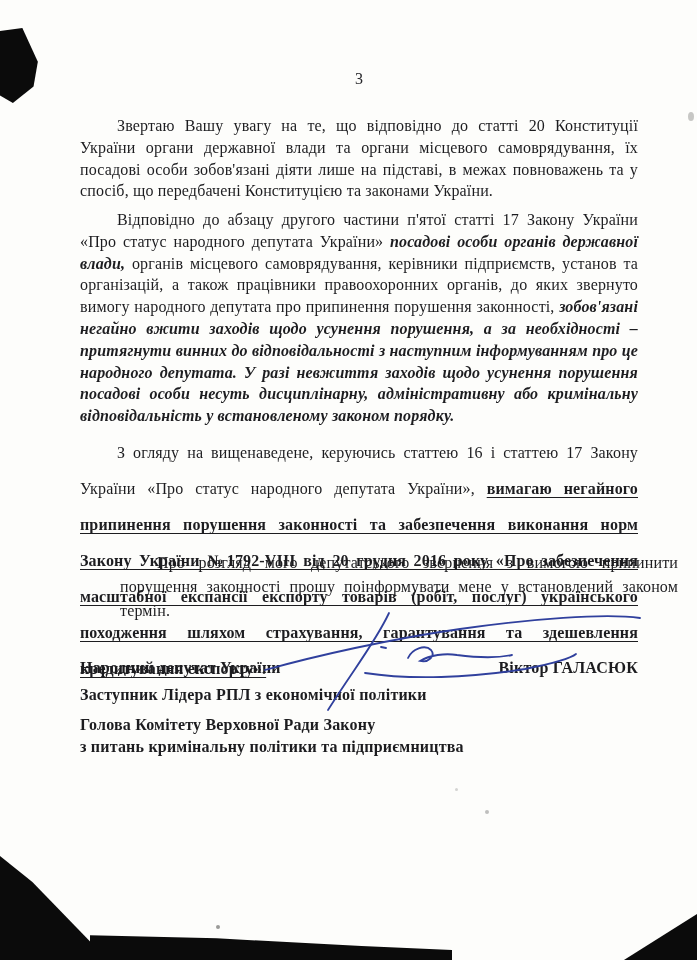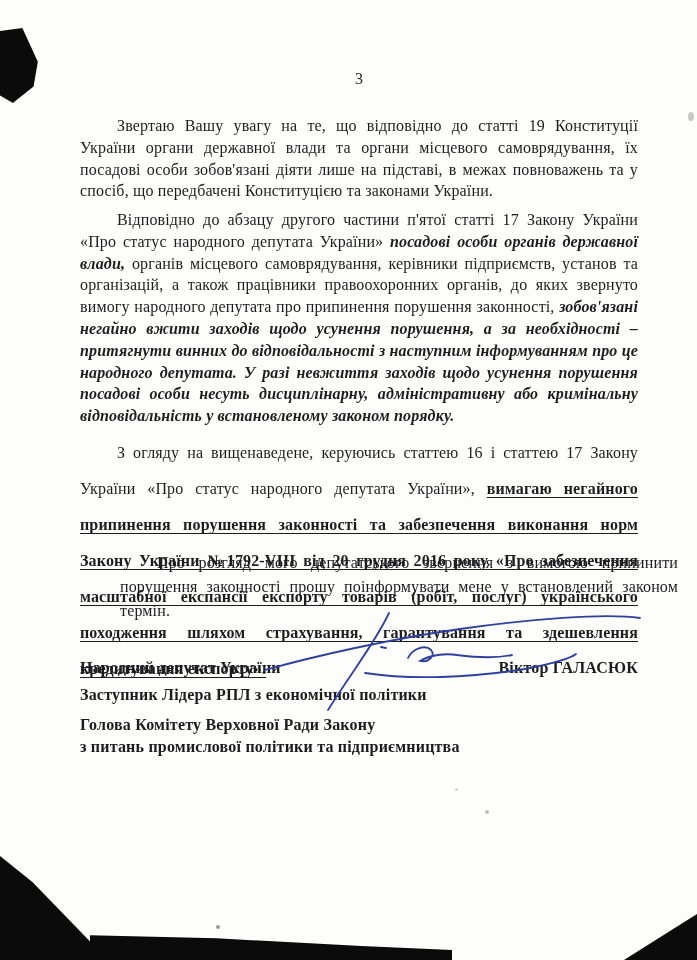--- a/index.html
+++ b/index.html
@@ -47,39 +47,39 @@
   #speck-3{left:216px;top:925px;width:4px;height:4px;background:#9a9a98;}
   #speck-4{left:455px;top:788px;width:3px;height:3px;background:#d4d4d2;}
 </style>
 </head>
 <body>
 
 <div class="page">
 
   <div class="page-number">3</div>
 
-  <p class="para" style="top:99px"><span class="run">Звертаю Вашу увагу на те, що відповідно до статті 19 Конституції України органи державної влади та органи місцевого самоврядування, їх посадові особи зобов'язані діяти лише на підставі, в межах повноважень та у спосіб, що передбачені Конституцією та законами України.</span></p>
+  <p class="para" style="top:99px"><span class="run">Звертаю Вашу увагу на те, що відповідно до статті 20 Конституції України органи державної влади та органи місцевого самоврядування, їх посадові особи зобов'язані діяти лише на підставі, в межах повноважень та у спосіб, що передбачені Конституцією та законами України.</span></p>
 
   <p class="para" style="top:193px"><span class="run">Відповідно до абзацу другого частини п'ятої статті 17 Закону України «Про статус народного депутата України» </span><span class="bi">посадові особи органів державної влади,</span><span class="run"> органів місцевого самоврядування, керівники підприємств, установ та організацій, а також працівники правоохоронних органів, до яких звернуто вимогу народного депутата про припинення порушення законності, </span><span class="bi">зобов'язані негайно вжити заходів щодо усунення порушення, а за необхідності – притягнути винних до відповідальності з наступним інформуванням про це народного депутата. У разі невжиття заходів щодо усунення порушення посадові особи несуть дисциплінарну, адміністративну або кримінальну відповідальність у встановленому законом порядку.</span></p>
 
   <p class="para wide-lead" style="top:403px"><span class="run">З огляду на вищенаведене, керуючись статтею 16 і статтею 17 Закону України «Про статус народного депутата України», </span><span class="bu">вимагаю негайного припинення порушення законності та забезпечення виконання норм Закону України №1792-VIII від 20 грудня 2016 року «Про забезпечення масштабної експансії експорту товарів (робіт, послуг) українського походження шляхом страхування, гарантування та здешевлення кредитування експорту».</span></p>
 
   <p class="para mid-lead" style="top:535px"><span class="run">Про розгляд мого депутатського звернення з вимогою припинити порушення законності прошу поінформувати мене у встановлений законом термін.</span></p>
 
 
   <div class="sig-line sig-row" style="top:659px">
     <span>Народний депутат України</span>
     <span>Віктор ГАЛАСЮК</span>
   </div>
 
   <div class="sig-line" style="top:686px">Заступник Лідера РПЛ з економічної політики</div>
 
   <div class="sig-line tight" style="top:714px">
     <div>Голова Комітету Верховної Ради Закону</div>
-    <div>з питань промислової політики та підприємництва</div>
+    <div>з питань кримінальну політики та підприємництва</div>
   </div>
 
   <svg class="signature-svg" width="410" height="140" viewBox="0 0 410 140" aria-hidden="true">
     <g fill="none" stroke="#30409d" stroke-width="1.8" stroke-linecap="round">
       <path d="M25,85 C75,71 150,54 220,44 C290,34 365,28 400,33"></path>
       <path d="M149,28 C135,58 113,85 88,125"></path>
       <path d="M141,62 l5,1"></path>
       <path d="M168,73 C172,64 185,59 191,65 C196,71 188,78 180,76 C190,70 205,68 217,70 C240,73 258,73 272,70"></path>
       <path d="M125,88 C170,95 230,93 285,84 C310,79 330,74 336,69"></path>
     </g>

